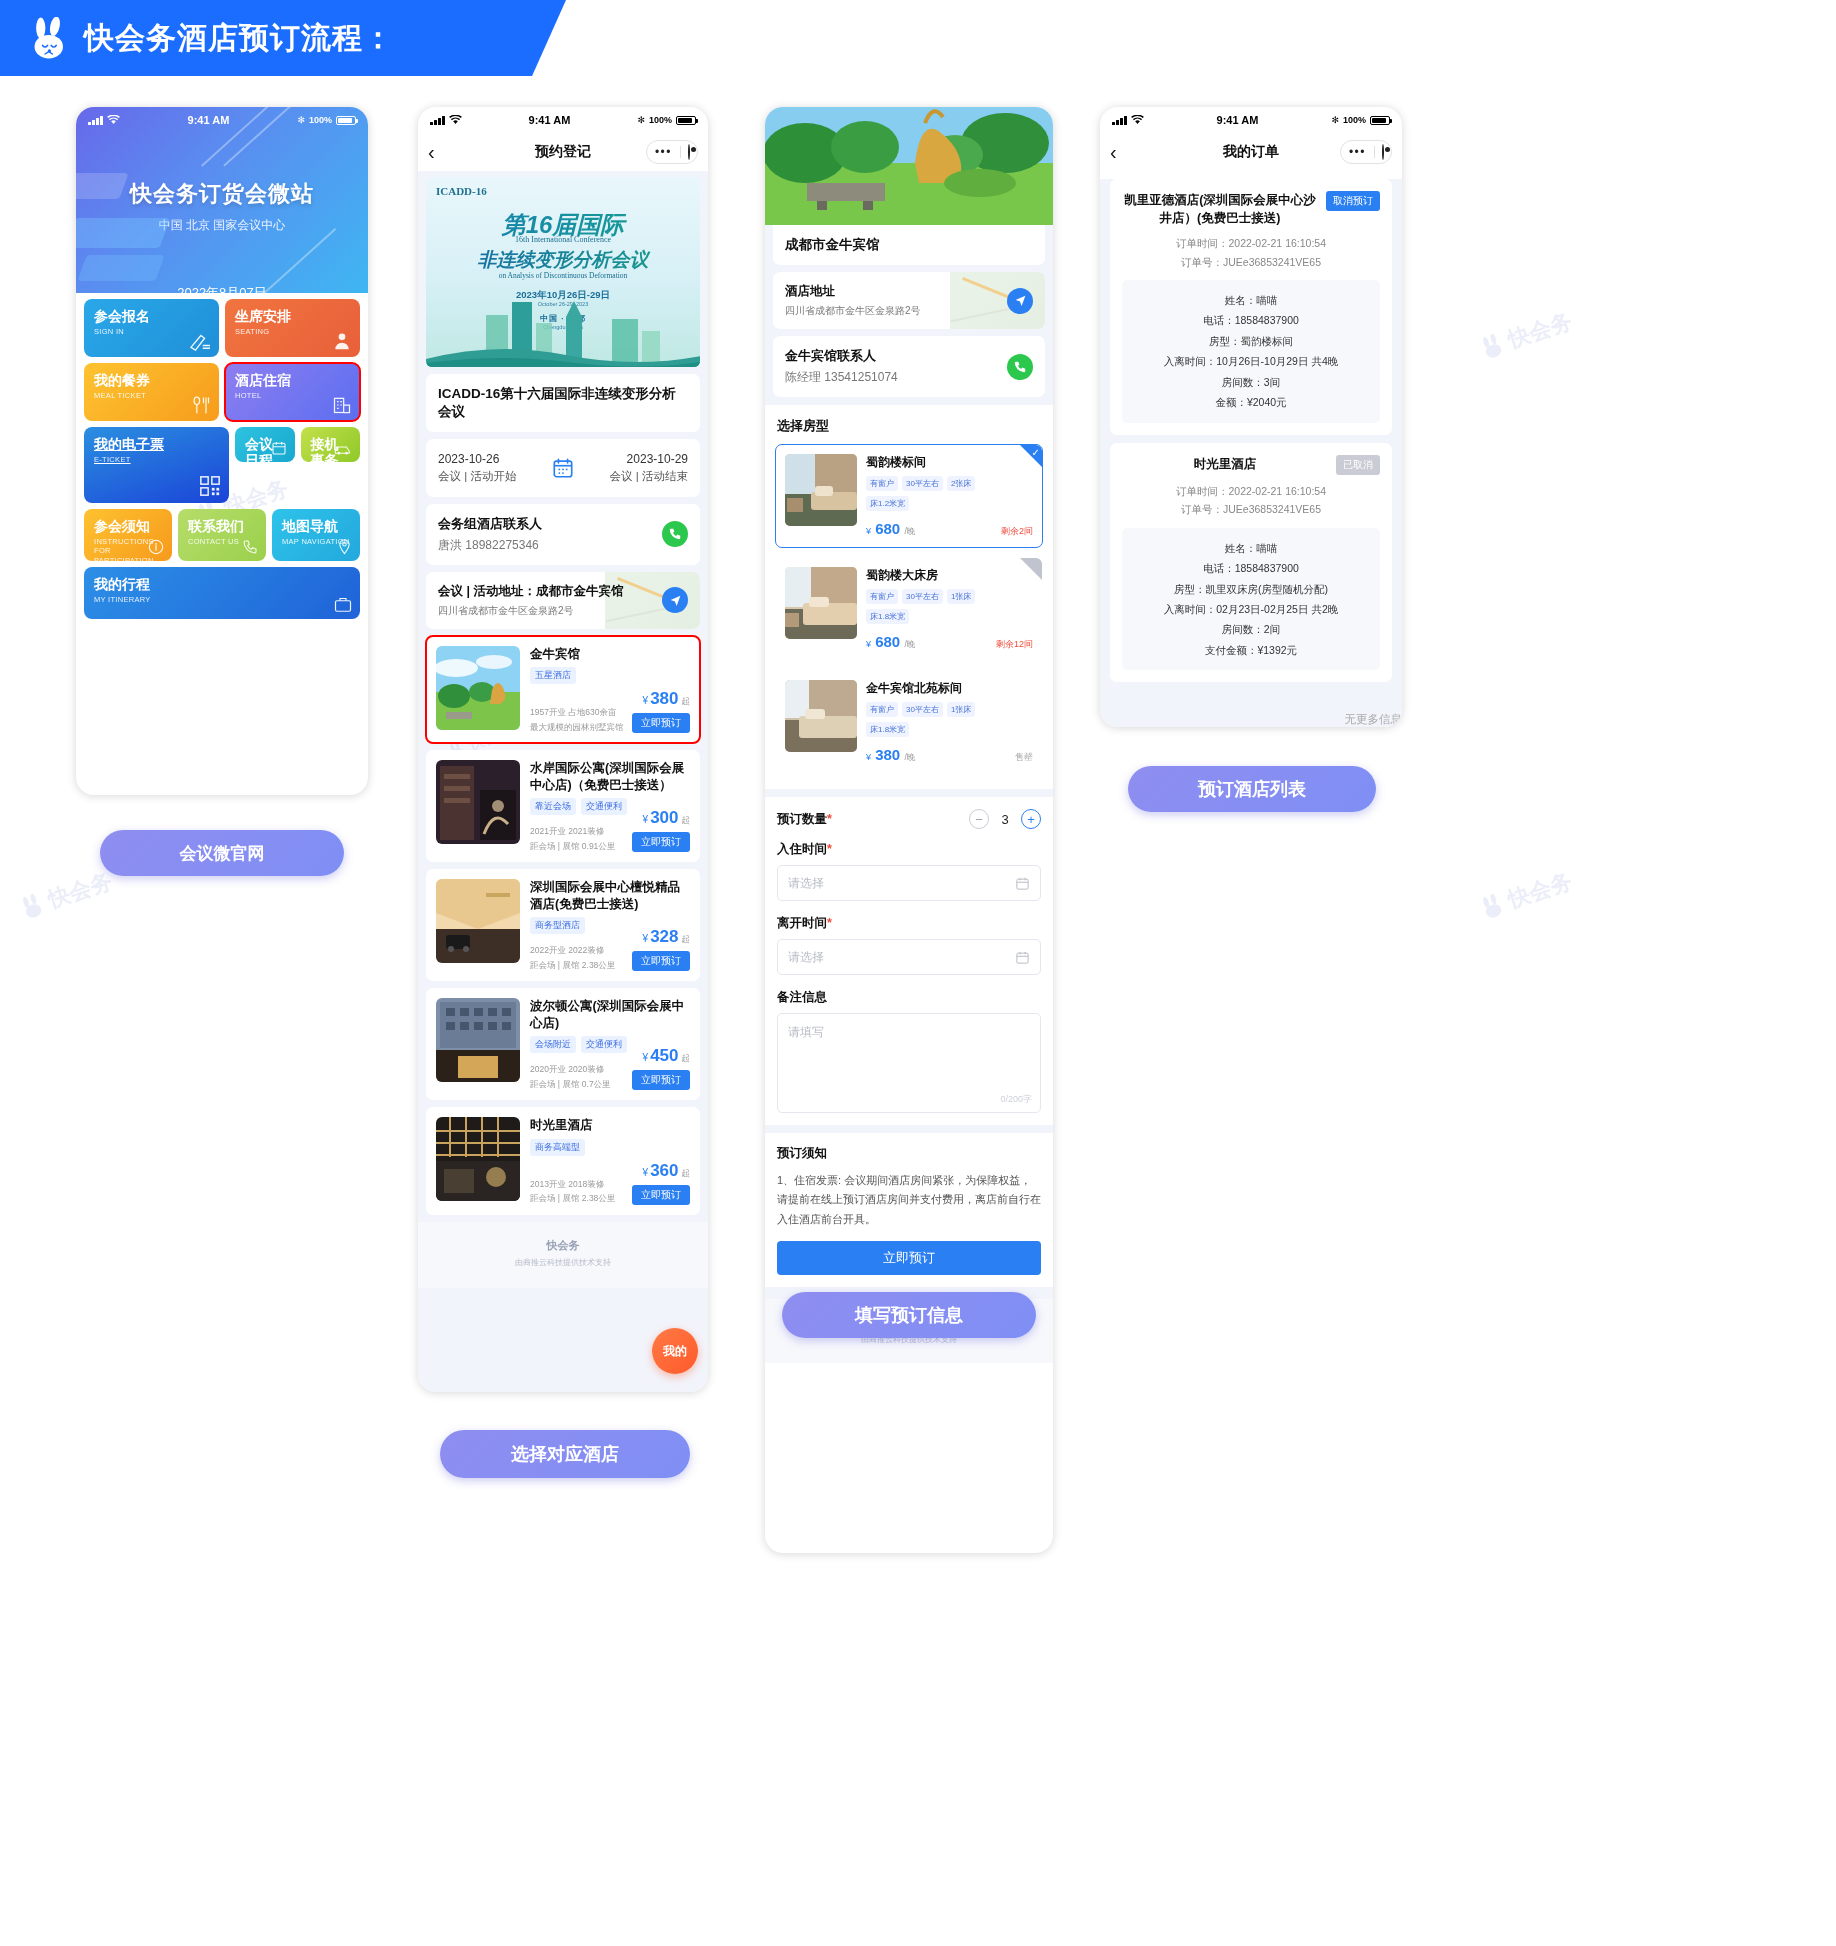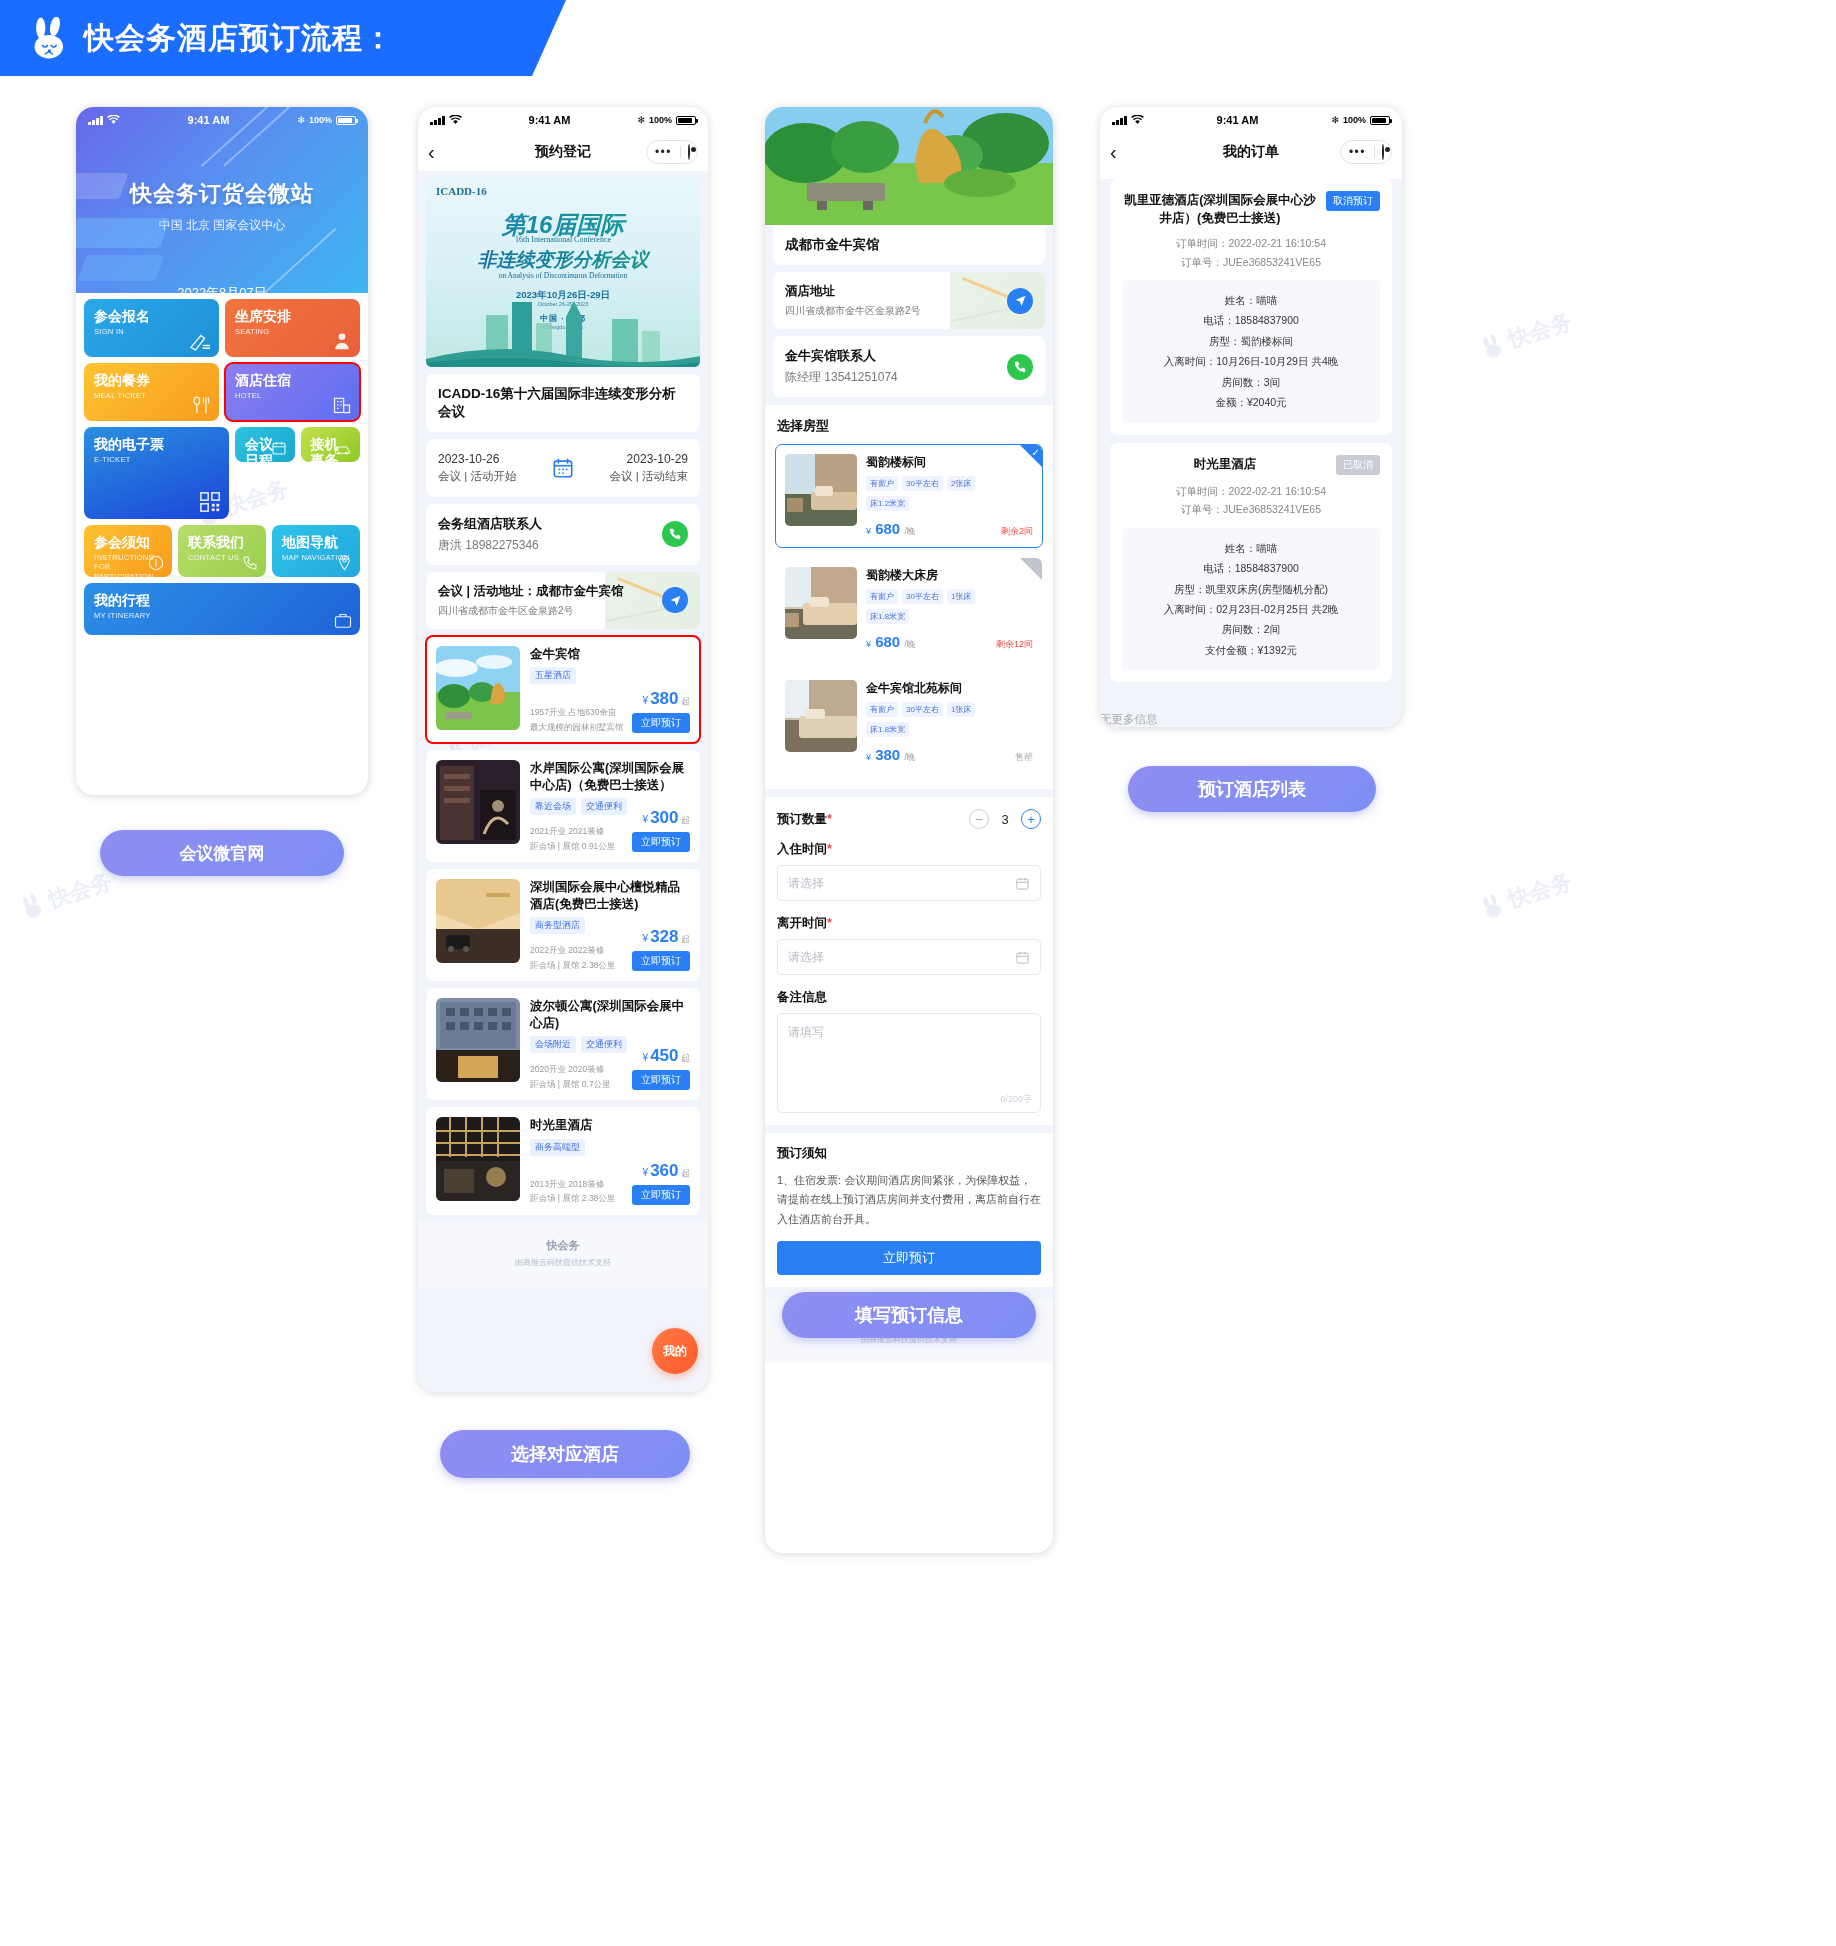--- a/index.html
+++ b/index.html
@@ -109,21 +109,21 @@
   .tiles { padding: 6px 8px 10px; display:flex; flex-direction:column; gap:6px;}
   .tile-row { display:flex; gap:6px; }
   .tile {
     border-radius: 8px; position: relative; overflow: hidden;
     padding: 9px 10px; color:#fff; flex:1;
   }
   .tile .t-cn { font-size: 14px; font-weight: bold; line-height:1.15; }
   .tile .t-en { font-size: 7.5px; color: rgba(255,255,255,.88); margin-top:3px; line-height:1.25; letter-spacing:.3px;}
   .tile .t-icon { position:absolute; right:8px; bottom:6px; opacity:.92; }
   .tile.selected { outline: 2px solid #ff0000; outline-offset: -1px; }
-  .h58 { height: 58px; } .h76 { height: 92px; } .h52 { height: 52px; }
+  .h58 { height: 58px; } .h76 { height: 76px; text-decoration: underline; } .h52 { height: 52px; }
 
   .p1-caption, .p2-caption, .p4-caption {
     position:absolute; border-radius: 30px;
     background: linear-gradient(135deg,#8f8df0,#7f8ff5);
     color:#fff; font-size:17px; font-weight:bold;
     display:flex; align-items:center; justify-content:center;
     box-shadow: 0 3px 10px rgba(110,110,220,.35);
   }
   #cap1 { left: 100px; top: 830px; width: 244px; height: 46px; }
   #cap2 { left: 440px; top: 1430px; width: 250px; height: 48px; font-size:18px;}
@@ -264,21 +264,21 @@
   
   .p4-body { background:#f2f4fb; padding-bottom: 14px; min-height: calc(100% - 64px);}
   .order-card { background:#fff; border-radius:7px; margin: 8px 10px; padding: 12px; position:relative;text-align:center;}
   .order-head { display:flex; justify-content:space-between; align-items:flex-start; gap:8px;}
   .order-name { font-size:12.5px; font-weight:bold; color:#111; line-height:1.45; flex:1;}
   .order-badge { background:#2a7ff2; color:#fff; font-size:10px; padding:3px 7px; border-radius:3px; white-space:nowrap;}
   .order-badge.grey { background:#c9ccd4; }
   .order-meta { font-size:10.5px; color:#888; margin-top:7px; line-height:1.75;}
   .order-detail { background:#f7f8fb; border-radius:5px; padding:10px; margin-top:9px; }
   .order-detail div { font-size:10.5px; color:#333; line-height:1.95;}
-  .no-more { text-align:left; font-size:11.5px; color:#aaa; padding: 22px 0 26px;}
+  .no-more { text-align:right; font-size:11.5px; color:#aaa; padding: 22px 0 26px;}
 
   
   .wm {
     position:absolute; display:flex; align-items:center; gap:6px;
     opacity:.16; pointer-events:none; transform: rotate(-18deg);
     color:#8a9bd8; font-weight:bold; font-size:22px; white-space:nowrap;
   }
   .wm svg { width:22px; height:24px; }
   .wm.sm { font-size:15px; } .wm.sm svg { width:15px; height:17px; }
 </style>

